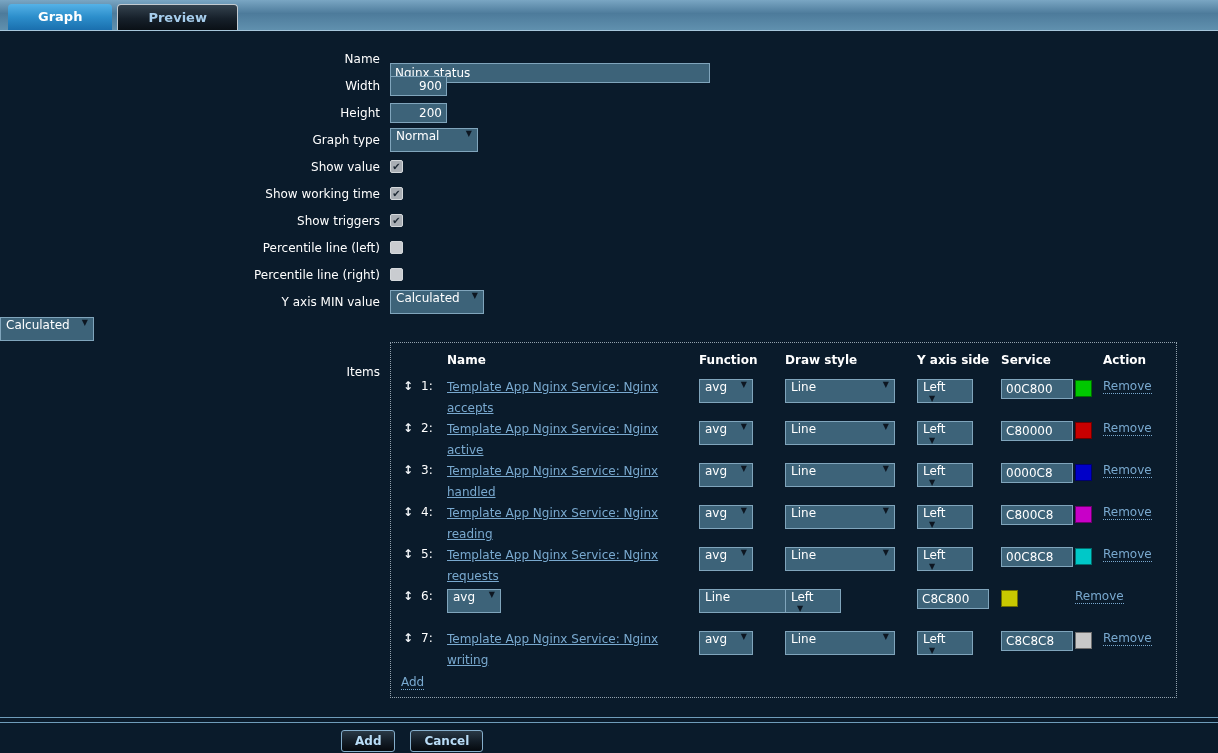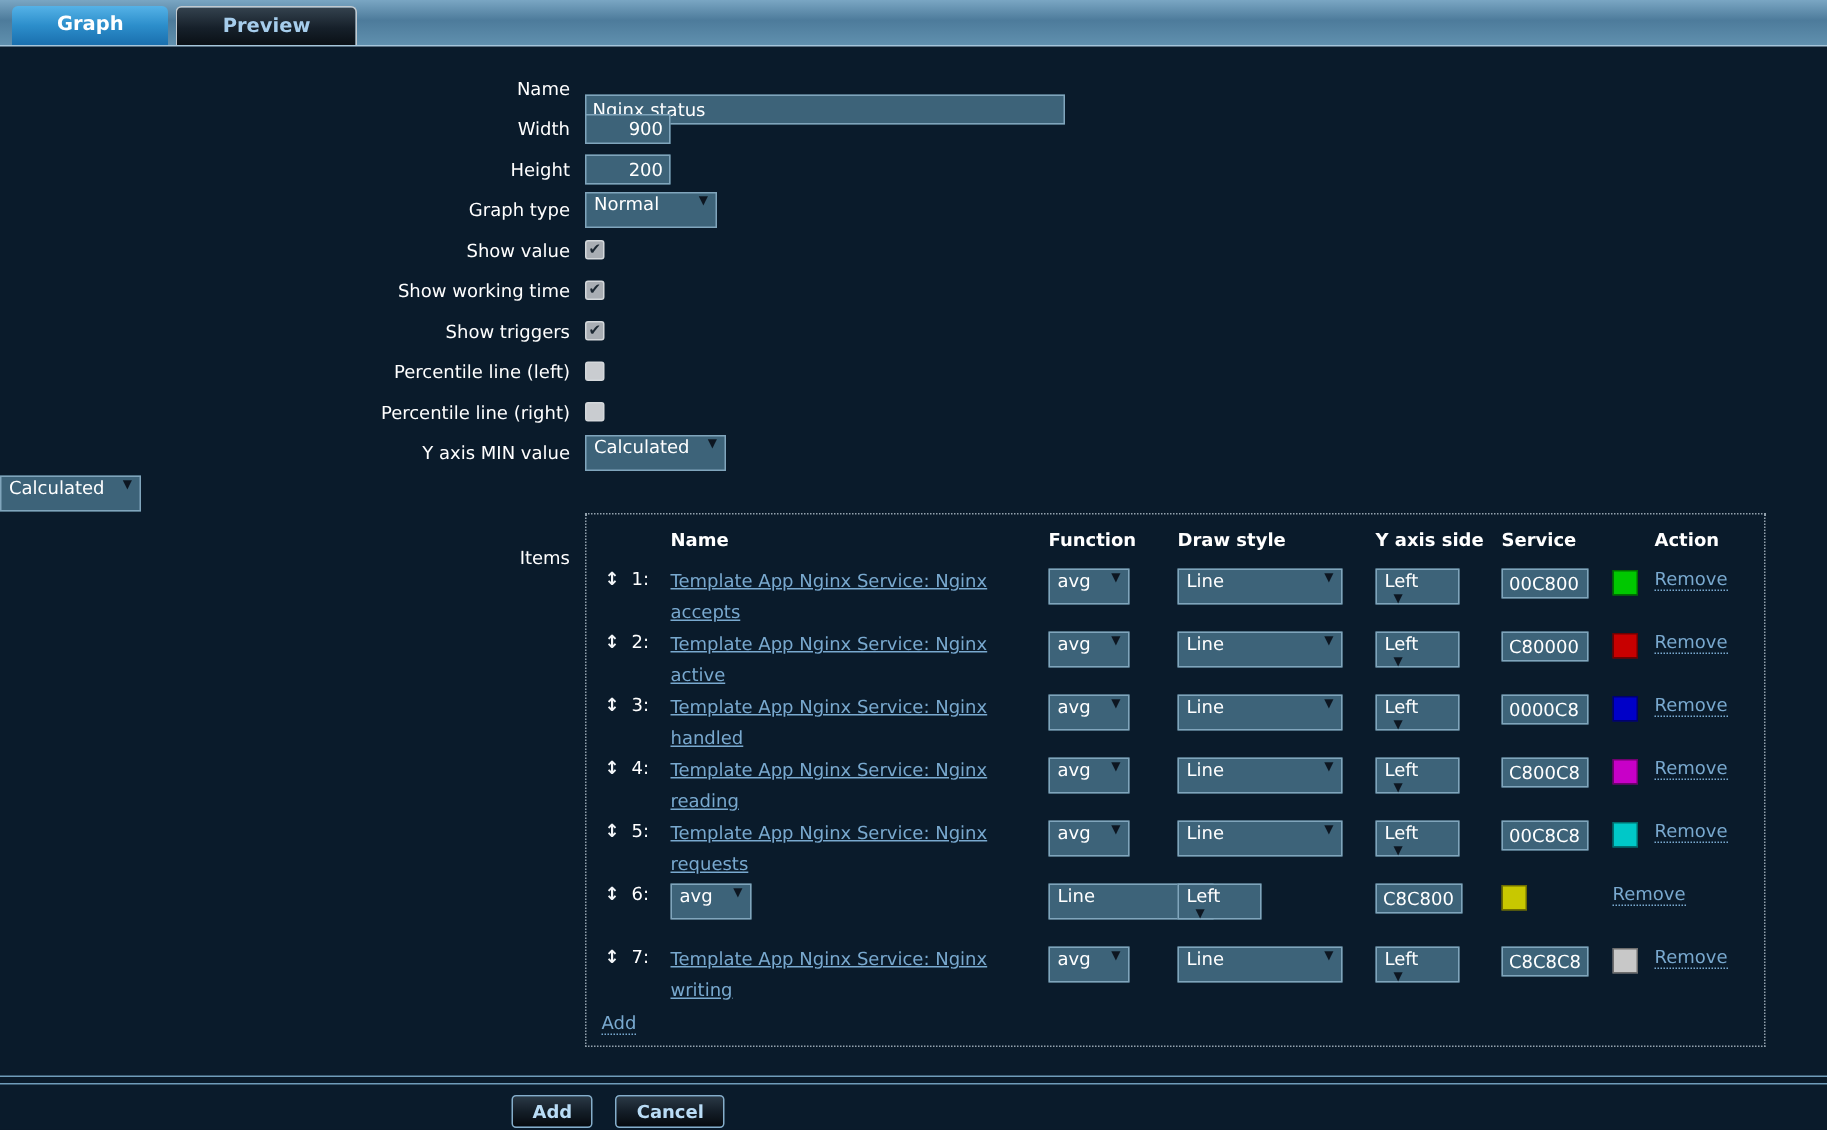--- a/index.html
+++ b/index.html
@@ -52,21 +52,21 @@
     border:1px solid #80a5bc;
     color:#fff;
     height:20px;
     padding:0 4px;
     font-size:12px;
     font-family:"DejaVu Sans","Liberation Sans",sans-serif;
     outline:none;
   }
   .in-name   { width:320px;margin-top:28px; }
   .in-num    { width:57px; text-align:right; }
-  .in-colour { width:58px; }
+  .in-colour { width:72px; }
 
   .select {
     background:#3d6379;
     border:1px solid #80a5bc;
     height:24px;
     display:inline-flex;
     align-items:flex-start;
     justify-content:space-between;
     padding:0 5px;
     color:#fff;

